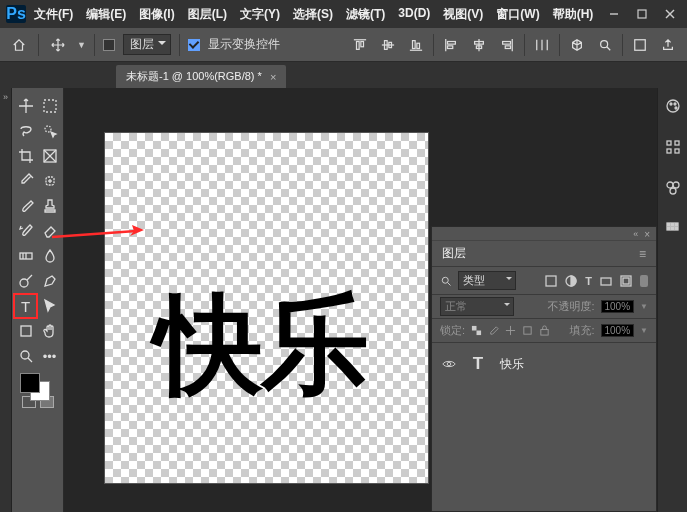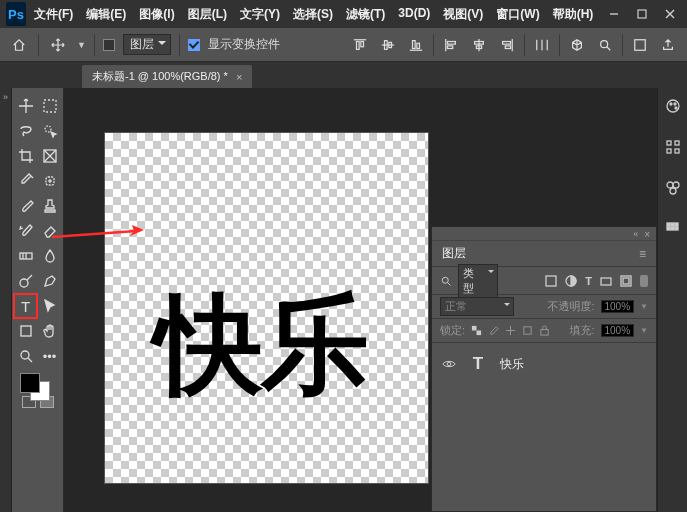--- a/index.html
+++ b/index.html
@@ -1,33 +1,33 @@
 <!DOCTYPE html>
 <html><head>
 <meta charset="utf-8">
 <style>
   * { margin:0; padding:0; box-sizing:border-box; font-family:"Microsoft YaHei",Arial,sans-serif; }
   body { width:687px; height:512px; background:#323232; color:#ddd; font-size:12px; overflow:hidden; position:relative; }
   .titlebar { height:28px; background:#323232; display:flex; align-items:center; padding:0 6px; }
-  .ps-badge { width:20px; height:24px; background:#001e36; color:#31a8ff; font-weight:bold; font-size:13px; display:flex; align-items:center; justify-content:center; border-radius:2px; margin-right:8px; }
+  .ps-badge { width:20px; height:18px; background:#001e36; color:#31a8ff; font-weight:bold; font-size:16px; display:flex; align-items:center; justify-content:center; border-radius:2px; margin-right:8px; }
   .menu { display:flex; gap:13px; flex:1; }
   .menu span { color:#eee; cursor:default;font-weight:bold; }
   .winctrl { display:flex; gap:18px; color:#ccc; font-size:12px; padding-right:6px; }
   .winctrl svg { width:10px; height:10px; display:block; }
   .optbar { height:34px; background:#535353; display:flex; align-items:center; padding:0 8px; gap:8px; border-bottom:1px solid #2a2a2a; }
   .icon-btn { width:22px; height:22px; display:flex; align-items:center; justify-content:center; border:1px solid transparent; }
   .icon-btn svg { width:14px; height:14px; stroke:#ddd; fill:none; stroke-width:1.4; }
   .sep { width:1px; height:22px; background:#3a3a3a; }
   .chk { width:12px; height:12px; border:1px solid #888; background:#333; display:inline-block; vertical-align:middle; }
   .chk.on { background:#61a0ff; border-color:#61a0ff; position:relative; }
   .chk.on::after { content:""; position:absolute; left:2px; top:-1px; width:4px; height:7px; border:solid #222; border-width:0 2px 2px 0; transform:rotate(45deg); }
   .sel { background:#3f3f3f; border:1px solid #2a2a2a; padding:1px 16px 1px 6px; position:relative; color:#ddd; }
   .sel::after { content:""; position:absolute; right:4px; top:6px; border:4px solid transparent; border-top-color:#ddd; }
   .opt-right { margin-left:auto; display:flex; gap:6px; }
-  .tabstrip { height:26px; background:#323232; display:flex; align-items:flex-end; padding-left:82px; }
+  .tabstrip { height:26px; background:#323232; display:flex; align-items:flex-end; padding-left:116px; }
   .doc-tab { background:#535353; color:#eee; padding:4px 10px; font-size:11px; border-radius:2px 2px 0 0; display:flex; gap:8px; align-items:center; }
   .doc-tab .x { color:#bbb; }
   .workspace { position:absolute; left:0; top:88px; right:0; bottom:0; display:flex; }
   .left-dock { width:12px; background:#323232; border-right:1px solid #222; display:flex; flex-direction:column; align-items:center; padding-top:4px; }
   .tools { width:52px; background:#535353; display:grid; grid-template-columns:1fr 1fr; grid-auto-rows:24px; padding:6px 2px; gap:1px; border-right:1px solid #2a2a2a; position:relative; }
   .tool { display:flex; align-items:center; justify-content:center; }
   .tool svg { width:16px; height:16px; stroke:#ddd; fill:none; stroke-width:1.3; }
   .tool .glyph { color:#ddd; font-size:15px; }
   .tool.hl { outline:2px solid #ff2a2a; outline-offset:-1px; }
   .tool.cursor svg { fill:#ddd; }
@@ -40,21 +40,21 @@
   .canvas { position:absolute; left:40px; top:44px; width:325px; height:352px; background:#fff; background-image:linear-gradient(45deg,#ccc 25%,transparent 25%,transparent 75%,#ccc 75%),linear-gradient(45deg,#ccc 25%,transparent 25%,transparent 75%,#ccc 75%); background-size:16px 16px; background-position:0 0,8px 8px; border:1px solid #555; }
   .canvas .big-text { position:absolute; top:140px; left:50px; font-size:108px; font-weight:900; color:#000; letter-spacing:-2px; }
   .right-dock { width:30px; background:#323232; border-left:1px solid #222; display:flex; flex-direction:column; align-items:center; padding-top:10px; gap:22px; }
   .right-dock svg { width:16px; height:16px; stroke:#ccc; fill:none; stroke-width:1.3; }
   .panel { position:absolute; right:30px; top:226px; width:226px; bottom:0; background:#535353; border:1px solid #2a2a2a; display:flex; flex-direction:column; }
   .panel-head { height:14px; display:flex; justify-content:flex-end; padding:2px 6px; border-bottom:1px solid #444; font-size:10px; color:#aaa; gap:6px; }
   .panel-tabs { height:26px; display:flex; align-items:center; padding:0 10px; border-bottom:1px solid #3a3a3a; }
   .panel-tabs span { color:#eee; }
   .panel-filter { height:28px; display:flex; align-items:center; padding:0 8px; gap:6px; border-bottom:1px solid #3a3a3a; }
   .panel-filter svg { width:12px; height:12px; stroke:#ccc; fill:none; stroke-width:1.3; }
-  .mini-sel { background:#3f3f3f; border:1px solid #2a2a2a; padding:1px 14px 1px 4px; font-size:11px; position:relative; width:40px; }
+  .mini-sel { background:#3f3f3f; border:1px solid #2a2a2a; padding:1px 14px 1px 4px; font-size:11px; position:relative; width:58px; }
   .mini-sel::after { content:""; position:absolute; right:3px; top:5px; border:3px solid transparent; border-top-color:#ccc; }
   .filter-icons { display:flex; gap:8px; margin-left:auto; }
   .blend-row, .lock-row { height:24px; display:flex; align-items:center; padding:0 8px; gap:6px; color:#999; font-size:11px; border-bottom:1px solid #3a3a3a; }
   .mini-sel.dim { color:#888; width:74px; }
   .pct-box { background:#000000; border:1px solid #2a2a2a; padding:0 3px; color:#888; font-size:10px; }
   .layer-list { flex:1; padding:6px 6px; display:flex; flex-direction:column; gap:8px; }
   .layer { display:flex; align-items:center; gap:10px; height:30px; padding:0 4px; }
   .layer.hl { outline:2px solid #ff2a2a; }
   .eye { width:14px; height:14px; }
   .eye svg { width:14px; height:14px; stroke:#ddd; fill:none; }

